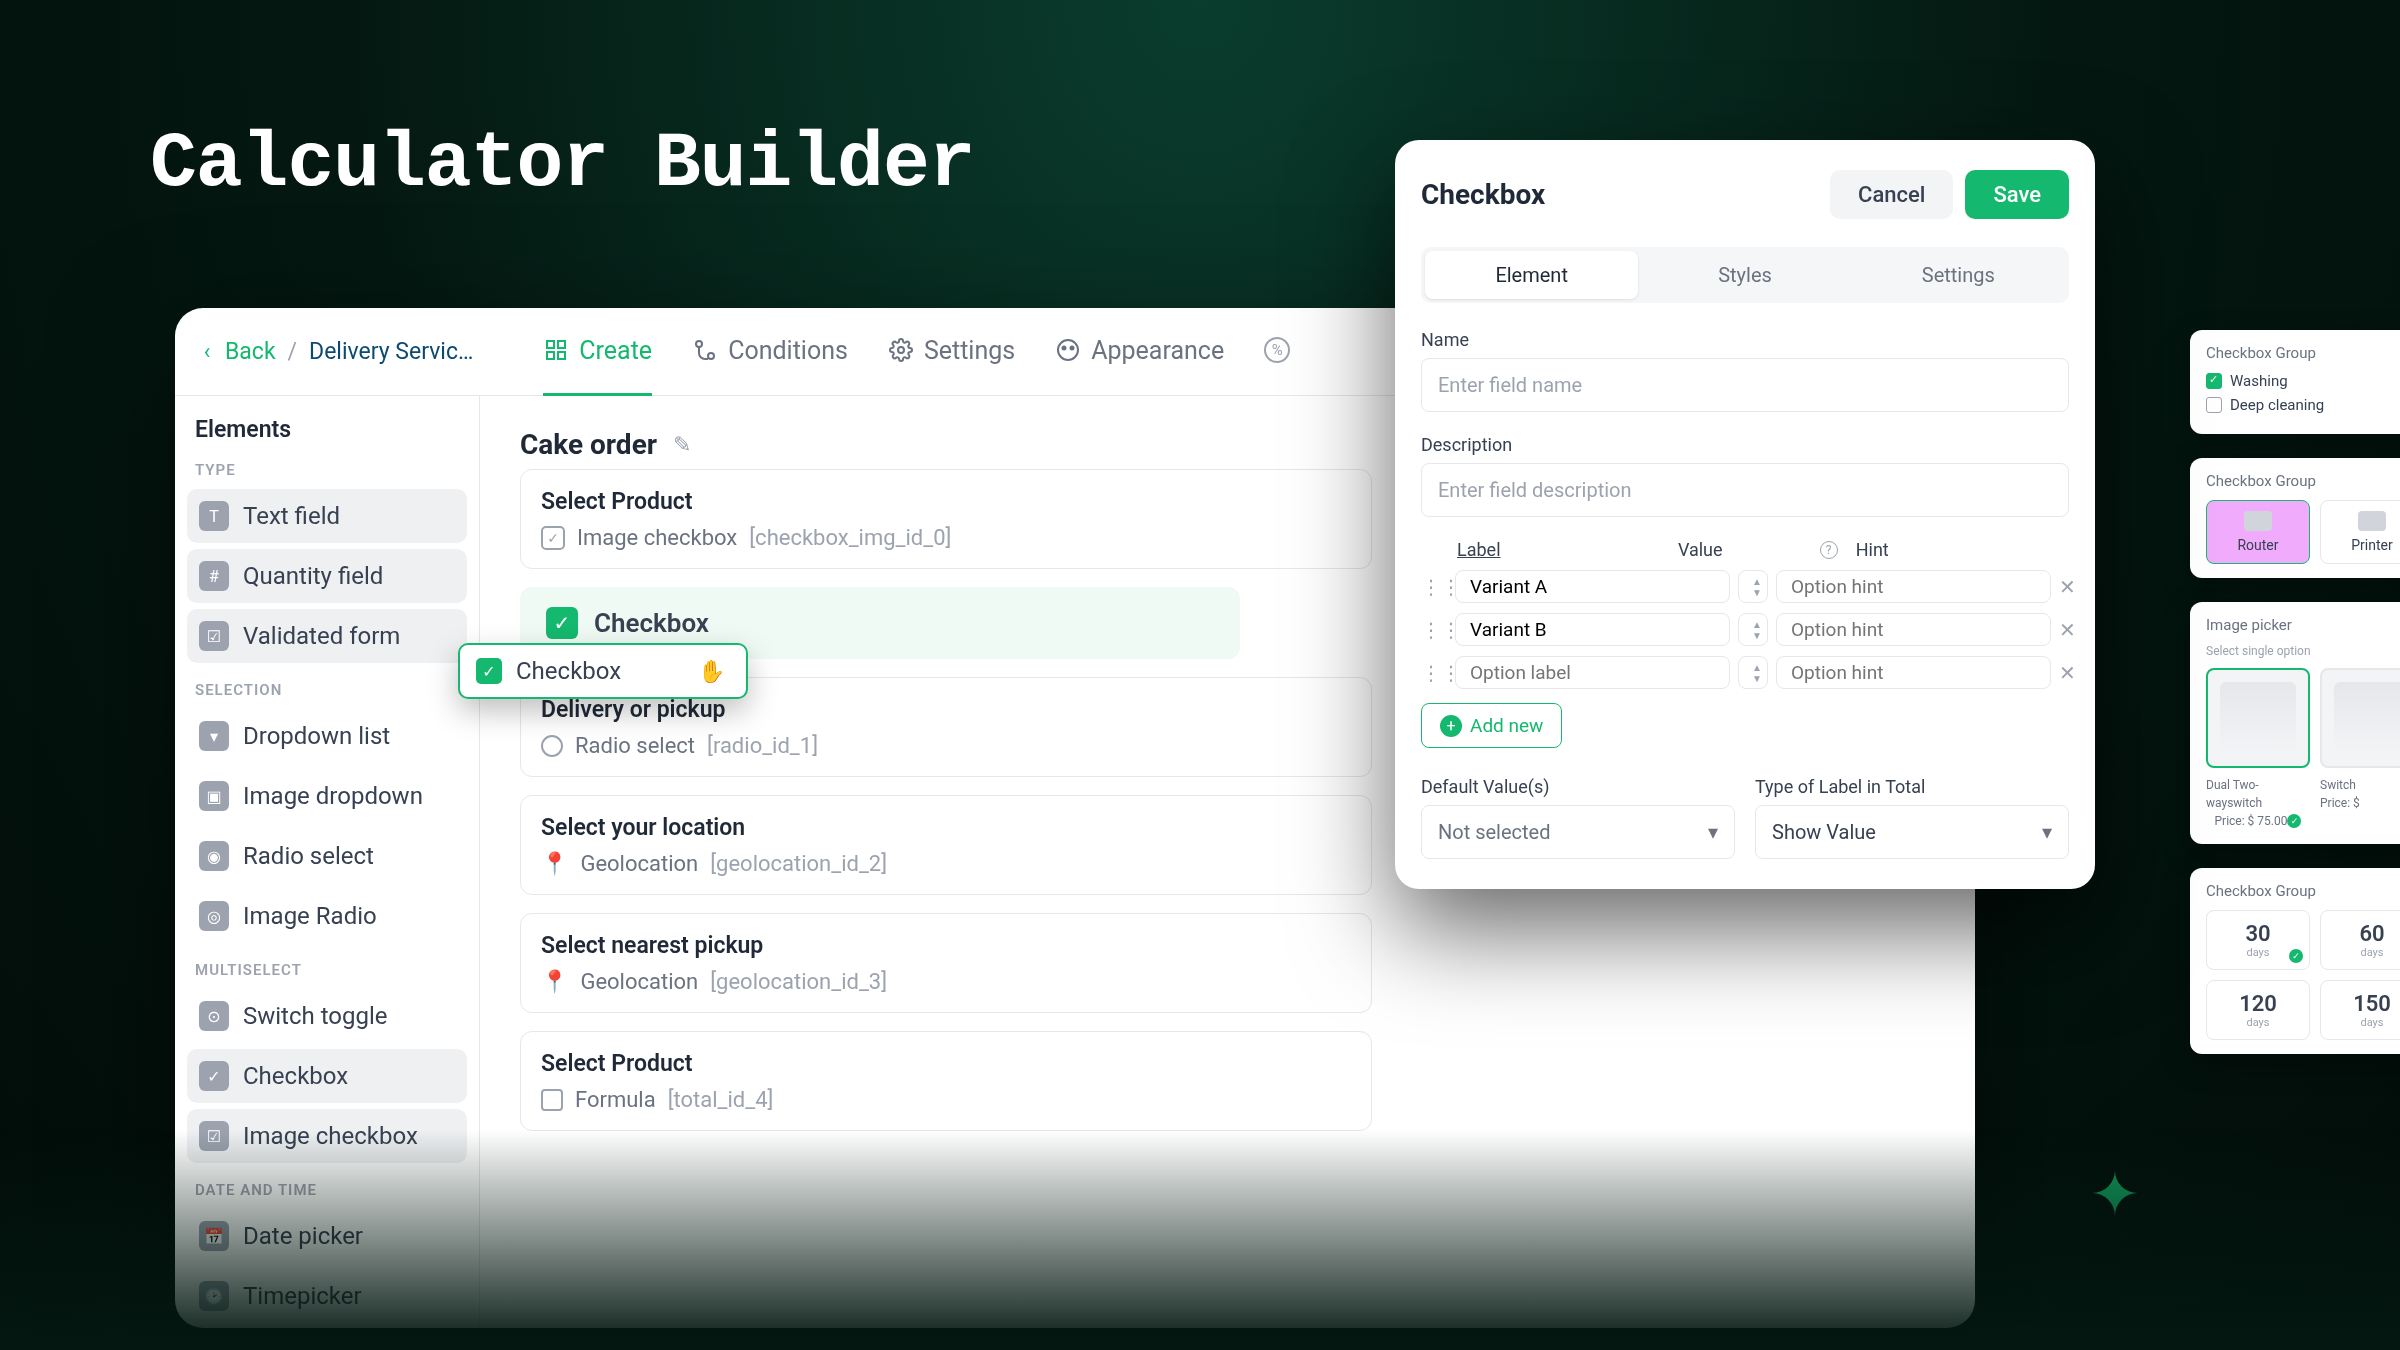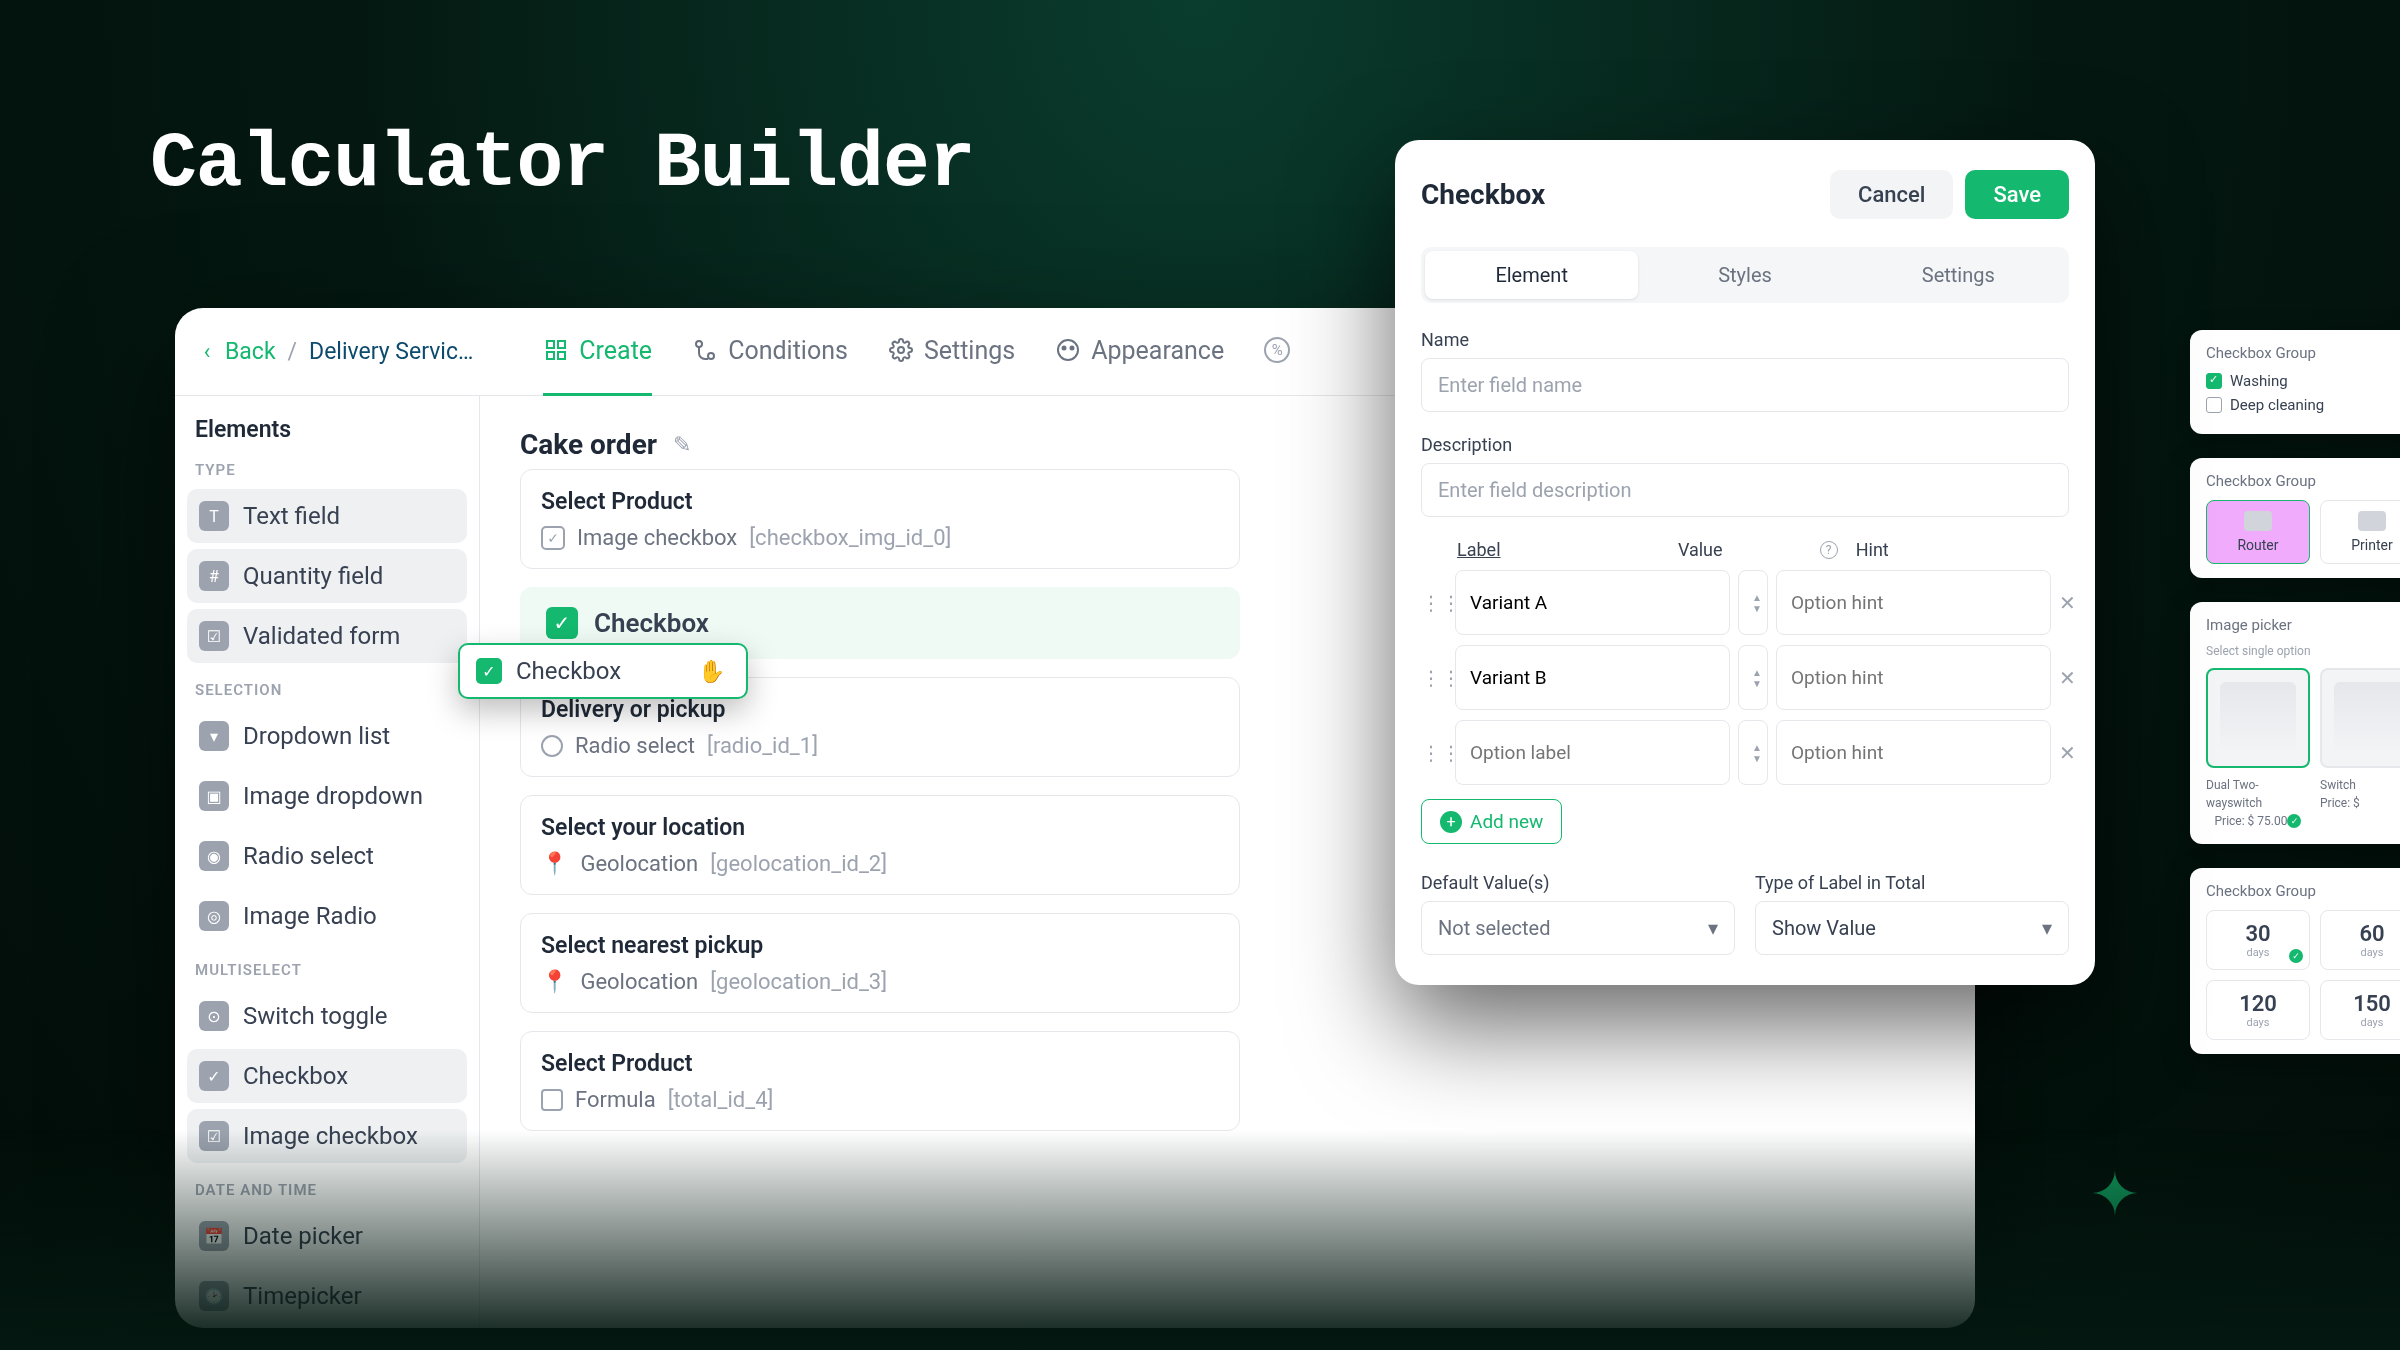--- a/index.html
+++ b/index.html
@@ -24,21 +24,21 @@
 .section-label { font-size: 15px; font-weight: 600; color: #9ca3af; letter-spacing: 1px; margin: 18px 0 10px 8px; }
 .element-item { display: flex; align-items: center; gap: 14px; padding: 12px 12px; border-radius: 10px; color: #374151; font-size: 24px; cursor: grab; margin-bottom: 6px; }
 .element-item.highlighted { background: #eef0f2; }
 .element-icon { width: 30px; height: 30px; background: #9ca3af; border-radius: 6px; display: flex; align-items: center; justify-content: center; color: #fff; font-size: 16px; flex-shrink: 0; }
 
 
 .canvas { position: absolute; top: 88px; left: 305px; right: 0; bottom: 0; padding: 32px 40px; overflow-y: auto; }
 .canvas-title-row { display: flex; align-items: center; gap: 16px; margin-bottom: 8px; }
 .canvas-title { font-size: 28px; font-weight: 700; color: #1f2937; }
 .canvas-subtitle { color: #9ca3af; font-size: 22px; margin-bottom: 26px; }
-.field-card { background: #fff; border: 1px solid #e5e7eb; border-radius: 12px; padding: 18px 20px; margin-bottom: 18px; width: 720px; }
+.field-card { background: #fff; border: 1px solid #e5e7eb; border-radius: 12px; padding: 18px 20px; margin-bottom: 18px; width: 852px; }
 .field-title { font-size: 23px; font-weight: 600; color: #1f2937; margin-bottom: 10px; }
 .field-row { display: flex; align-items: center; gap: 12px; color: #6b7280; font-size: 22px; }
 .field-id { color: #9ca3af; }
 .check-icon-sm { width: 24px; height: 24px; border: 2px solid #9ca3af; border-radius: 5px; display: flex; align-items: center; justify-content: center; font-size: 14px; color: #9ca3af; }
 .radio-icon-sm { width: 22px; height: 22px; border: 2px solid #9ca3af; border-radius: 50%; }
 .formula-icon-sm { width: 22px; height: 22px; border: 2px solid #9ca3af; border-radius: 4px; }
 .inserted-checkbox { display: flex; align-items: center; gap: 16px; padding: 20px 26px; background: #f0faf4; border-radius: 12px; width: 720px; margin-bottom: 18px; }
 .inserted-checkbox .chk { width: 32px; height: 32px; background: #14b86e; border-radius: 6px; display: flex; align-items: center; justify-content: center; color: #fff; font-size: 20px; }
 .inserted-checkbox .lbl { font-size: 26px; font-weight: 600; color: #374151; }
 
@@ -60,21 +60,21 @@
 .panel-tab { flex: 1; text-align: center; padding: 12px; font-size: 20px; color: #6b7280; border-radius: 8px; cursor: pointer; }
 .panel-tab.active { background: #fff; color: #1f2937; box-shadow: 0 1px 3px rgba(0,0,0,0.1); }
 .form-group { margin-bottom: 22px; }
 .form-label { font-size: 18px; color: #374151; margin-bottom: 8px; display: block; }
 .form-input { width: 100%; border: 1px solid #e5e7eb; border-radius: 8px; padding: 14px 16px; font-size: 20px; color: #374151; }
 .form-input::placeholder { color: #9ca3af; }
 .options-header { display: flex; gap: 10px; margin-bottom: 10px; align-items: center; }
 .options-header .col-label { font-size: 18px; color: #374151; }
 .option-row { display: flex; align-items: center; gap: 8px; margin-bottom: 10px; }
 .drag-handle { width: 26px; color: #9ca3af; font-size: 20px; cursor: grab; text-align: center; }
-.opt-input { border: 1px solid #e5e7eb; border-radius: 8px; padding: 20px 14px; font-size: 19px; }
+.opt-input { border: 1px solid #e5e7eb; border-radius: 8px; padding: 4px 14px; font-size: 19px; }
 .opt-label { flex: 1.6; }
 .opt-value { flex: 1; position: relative; }
 .opt-hint { flex: 1.3; }
 .stepper { position: absolute; right: 6px; top: 50%; transform: translateY(-50%); display: flex; flex-direction: column; gap: 2px; color: #9ca3af; font-size: 10px; }
 .remove-btn { width: 32px; height: 32px; display: flex; align-items: center; justify-content: center; color: #9ca3af; cursor: pointer; font-size: 20px; }
 .add-new { display: inline-flex; align-items: center; gap: 8px; border: 1.5px solid #14b86e; color: #14b86e; background: #fff; padding: 10px 18px; border-radius: 8px; font-size: 19px; cursor: pointer; margin-top: 4px; }
 .add-new .plus { width: 22px; height: 22px; background: #14b86e; color: #fff; border-radius: 50%; display: flex; align-items: center; justify-content: center; font-size: 16px; }
 .selects-row { display: flex; gap: 20px; margin-top: 28px; }
 .select-group { flex: 1; }
 .select-box { border: 1px solid #e5e7eb; border-radius: 8px; padding: 14px 16px; font-size: 20px; color: #6b7280; display: flex; justify-content: space-between; align-items: center; cursor: pointer; }

